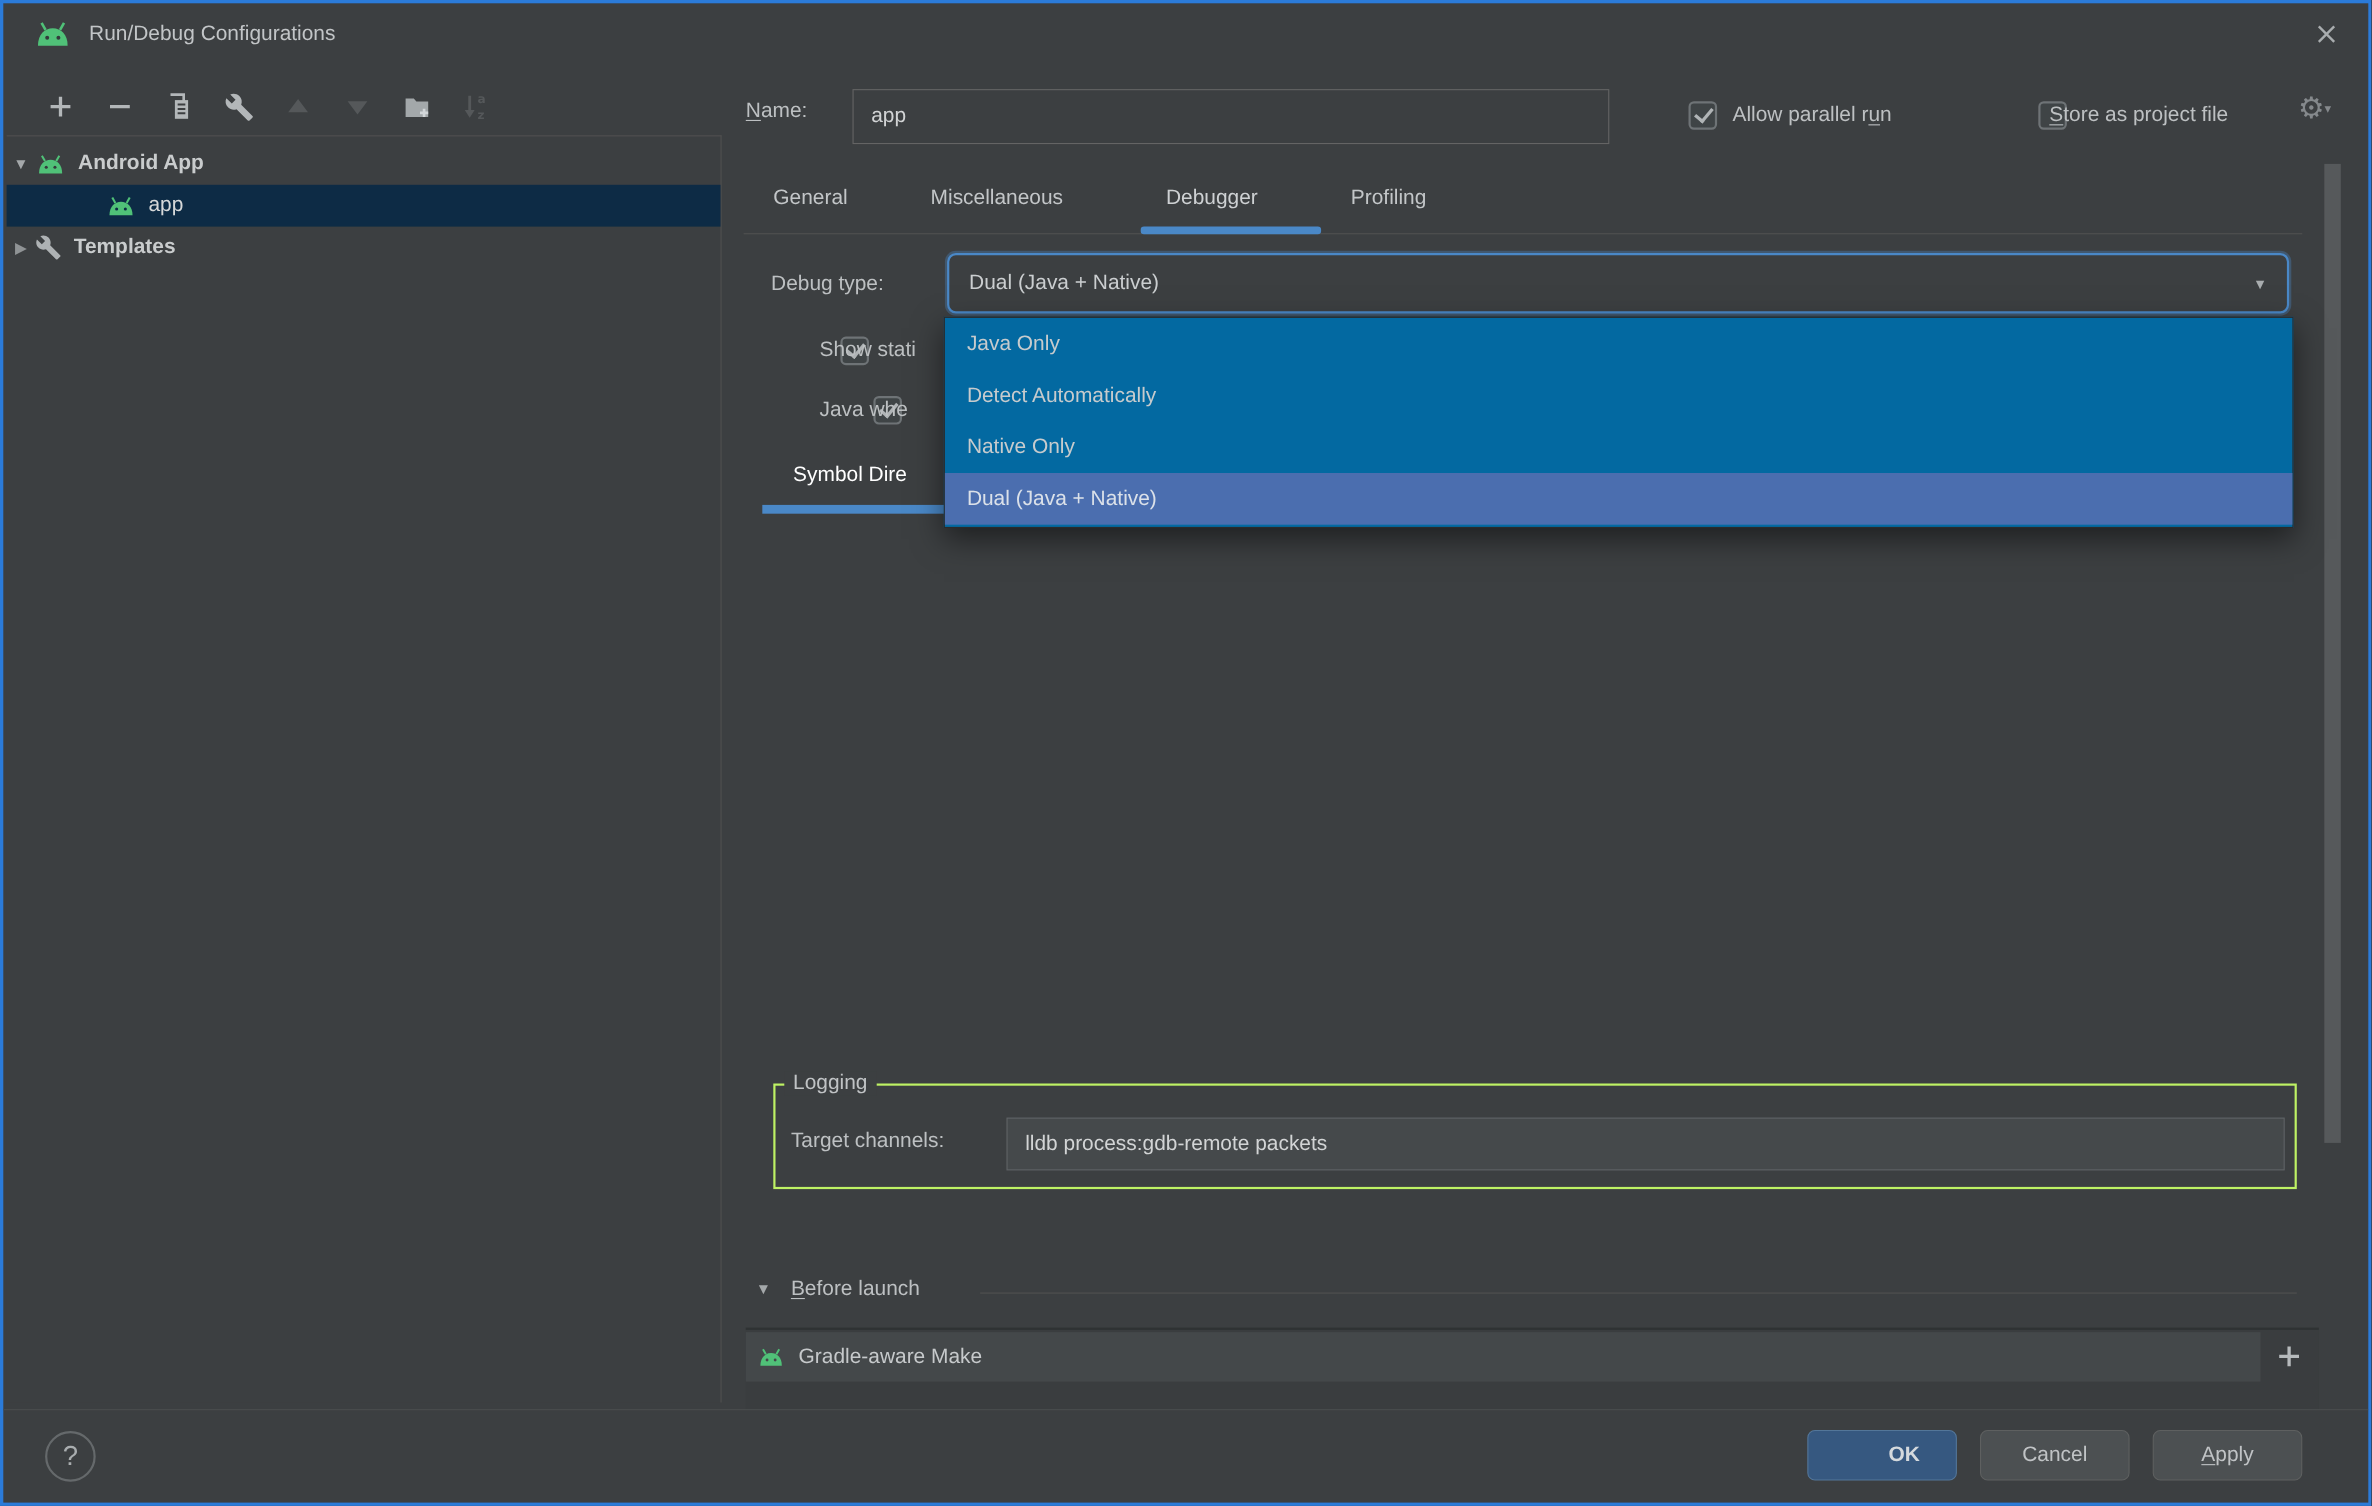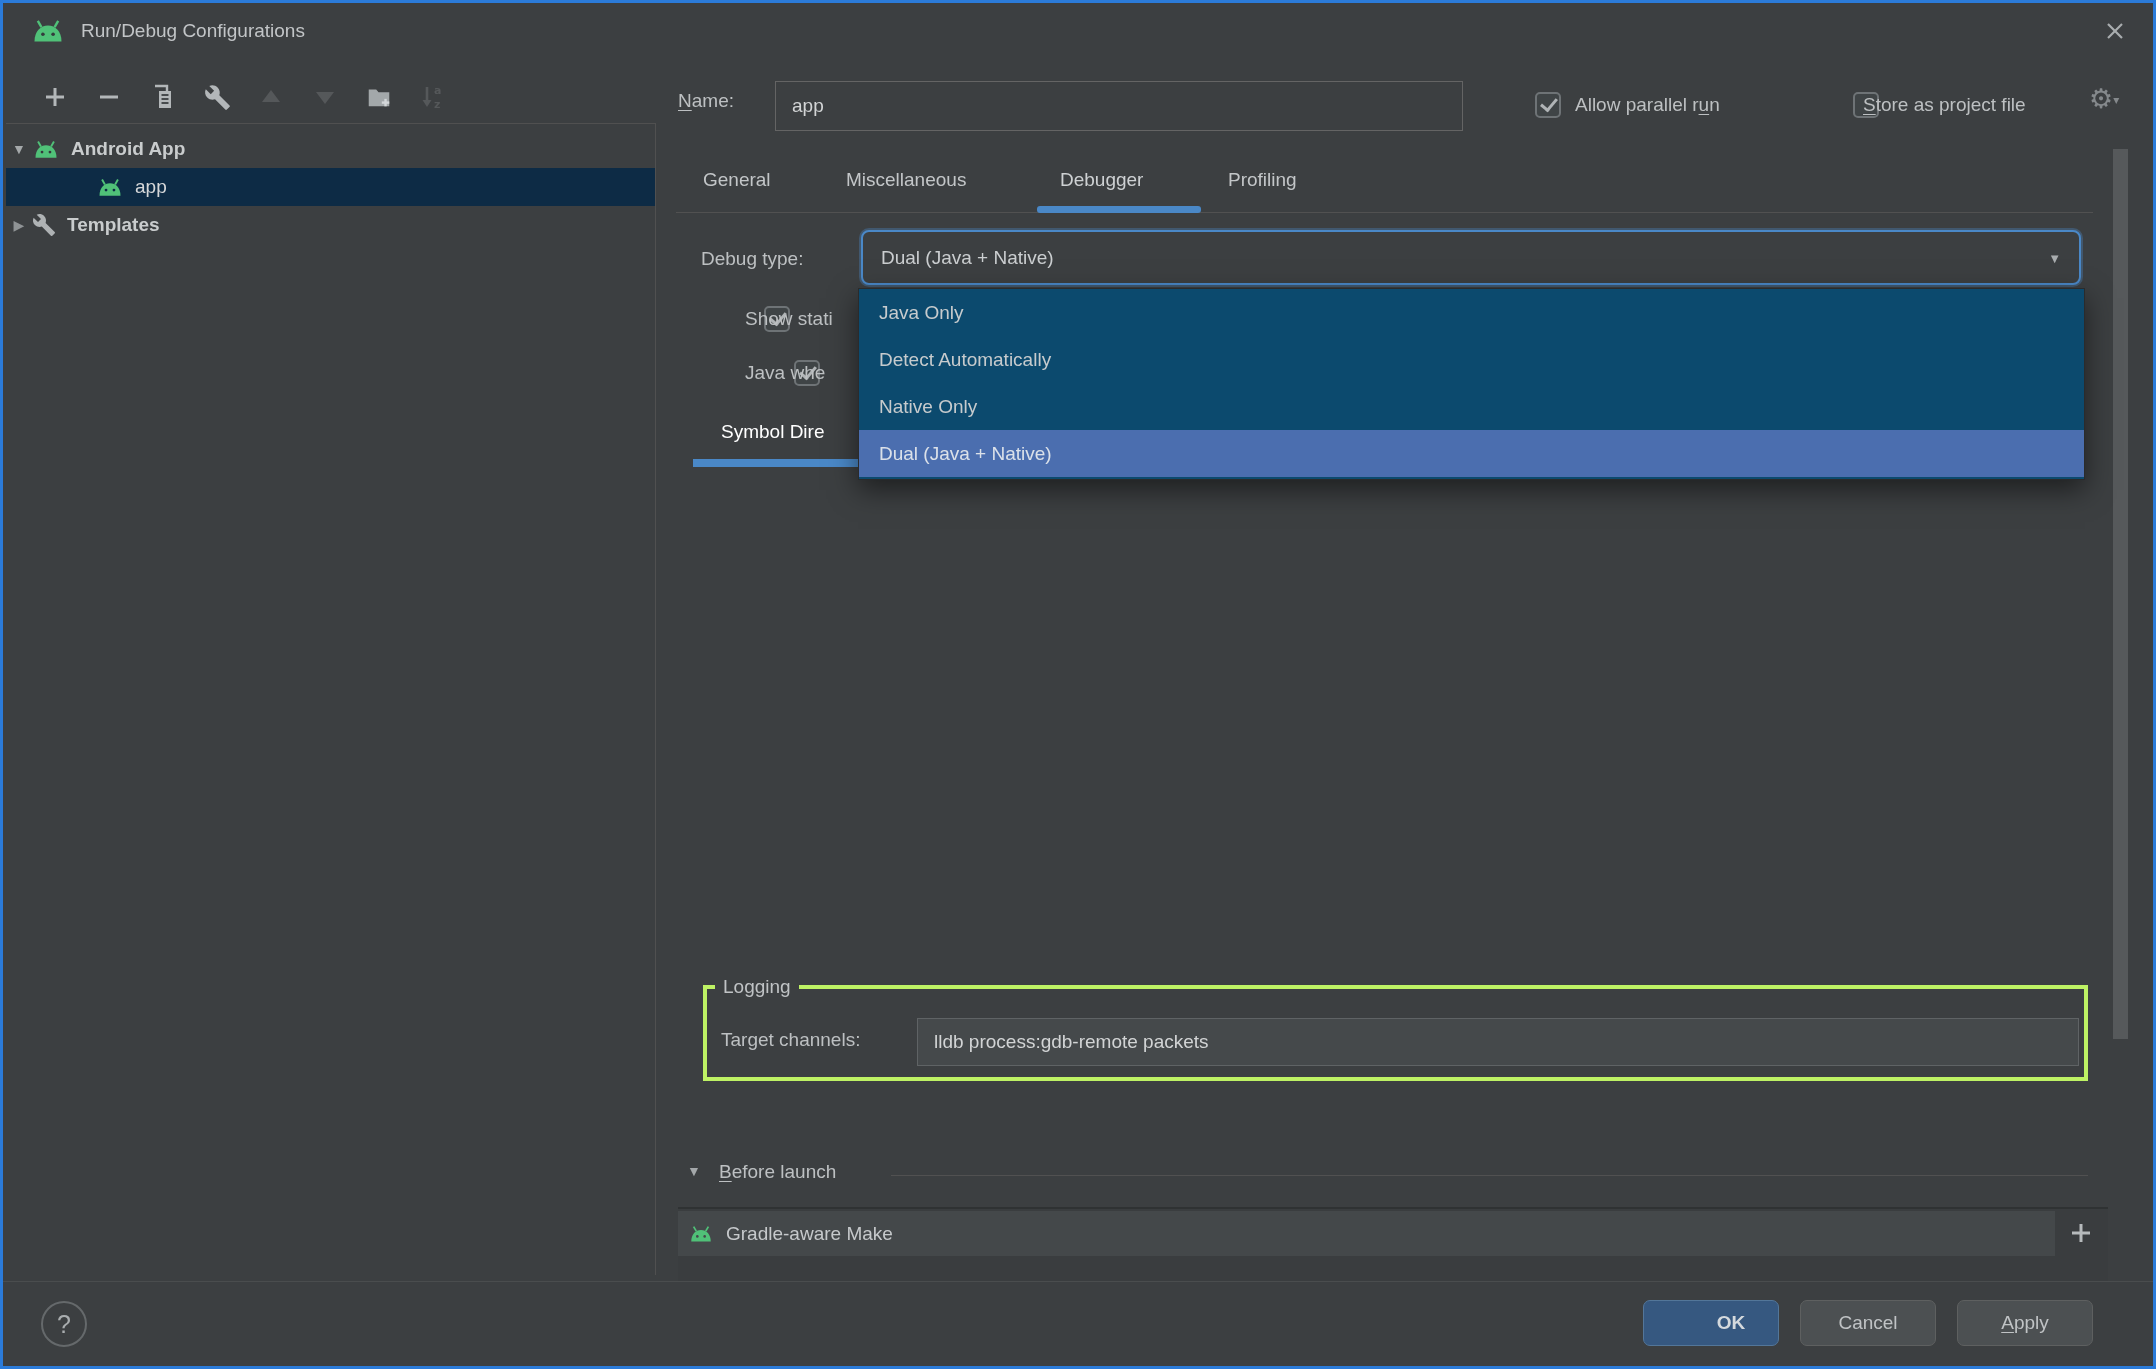--- a/index.html
+++ b/index.html
@@ -41,32 +41,32 @@
   .tab{position:absolute;top:166px;font-size:19px;color:#c3c6c8;cursor:pointer;}
   .tabline{position:absolute;left:673px;top:209px;width:1417px;height:1px;background:#515151;}
   .tabsel{position:absolute;left:1034px;top:203px;width:164px;height:7px;border-radius:3px;background:#4a88c7;}
 
   
   .combo{position:absolute;left:858px;top:227px;width:1220px;height:55px;border:2px solid #4a88c7;border-radius:8px;box-shadow:0 0 0 2px rgba(74,136,199,.35);box-sizing:border-box;display:flex;align-items:center;background:#3c3f41;}
   .combo .val{font-size:19px;color:#cbced0;padding-left:18px;}
   .combo .arrow{position:absolute;right:18px;top:50%;transform:translateY(-50%);font-size:13px;color:#a9adaf;}
 
   
-  .popup{position:absolute;left:855px;top:285px;width:1227px;height:192px;background:#0c4a6e;border:1px solid #2a2b2c;box-shadow:0 10px 26px rgba(0,0,0,.5);z-index:30;box-sizing:border-box;}
+  .popup{position:absolute;left:855px;top:285px;width:1227px;height:192px;background:#0369a1;border:1px solid #2a2b2c;box-shadow:0 10px 26px rgba(0,0,0,.5);z-index:30;box-sizing:border-box;}
   .opt{height:47px;line-height:47px;padding-left:20px;font-size:19px;color:#c7cbcd;white-space:nowrap;}
   .opt.sel{background:#4b6eaf;color:#dbe1e9;}
 
   
   .epanel{position:absolute;left:710px;top:477px;width:1357px;height:463px;background:#3d4143;border:1px solid #595c5e;box-sizing:border-box;}
   .ebtncol{position:absolute;right:0;top:0;bottom:0;width:48px;border-left:1px solid #595c5e;}
   .ebtn{position:absolute;left:0;width:48px;text-align:center;}
   .nothing{position:absolute;left:0;right:48px;top:142px;text-align:center;font-size:20px;color:#76797b;}
 
   
-  .group{position:absolute;left:700px;top:982px;width:1385px;height:96px;border:4px solid #bef264;box-sizing:border-box;}
+  .group{position:absolute;left:700px;top:982px;width:1385px;height:96px;border:2px solid #bef264;box-sizing:border-box;}
   .grouplabel{position:absolute;left:8px;top:-13px;background:#3c3f41;padding:0 8px;font-size:19px;color:#c0c3c5;}
 
   
   .blline{position:absolute;left:888px;top:1172px;width:1197px;height:1px;background:#515151;}
   .gradlebox{position:absolute;left:675px;top:1204px;width:1430px;height:74px;background:#3a3d3f;border-top:2px solid #2f3233;box-sizing:border-box;}
   .gradlerow{position:absolute;left:0;top:2px;width:1377px;height:45px;background:#44484a;display:flex;align-items:center;padding-left:10px;box-sizing:border-box;gap:12px;}
 
   
   .bottomline{position:absolute;left:0;right:0;top:1278px;height:1px;background:#4a4d4e;}
   .btn{position:absolute;top:1297px;width:136px;height:46px;border-radius:7px;font-size:19px;display:flex;align-items:center;justify-content:center;cursor:pointer;box-sizing:border-box;}

